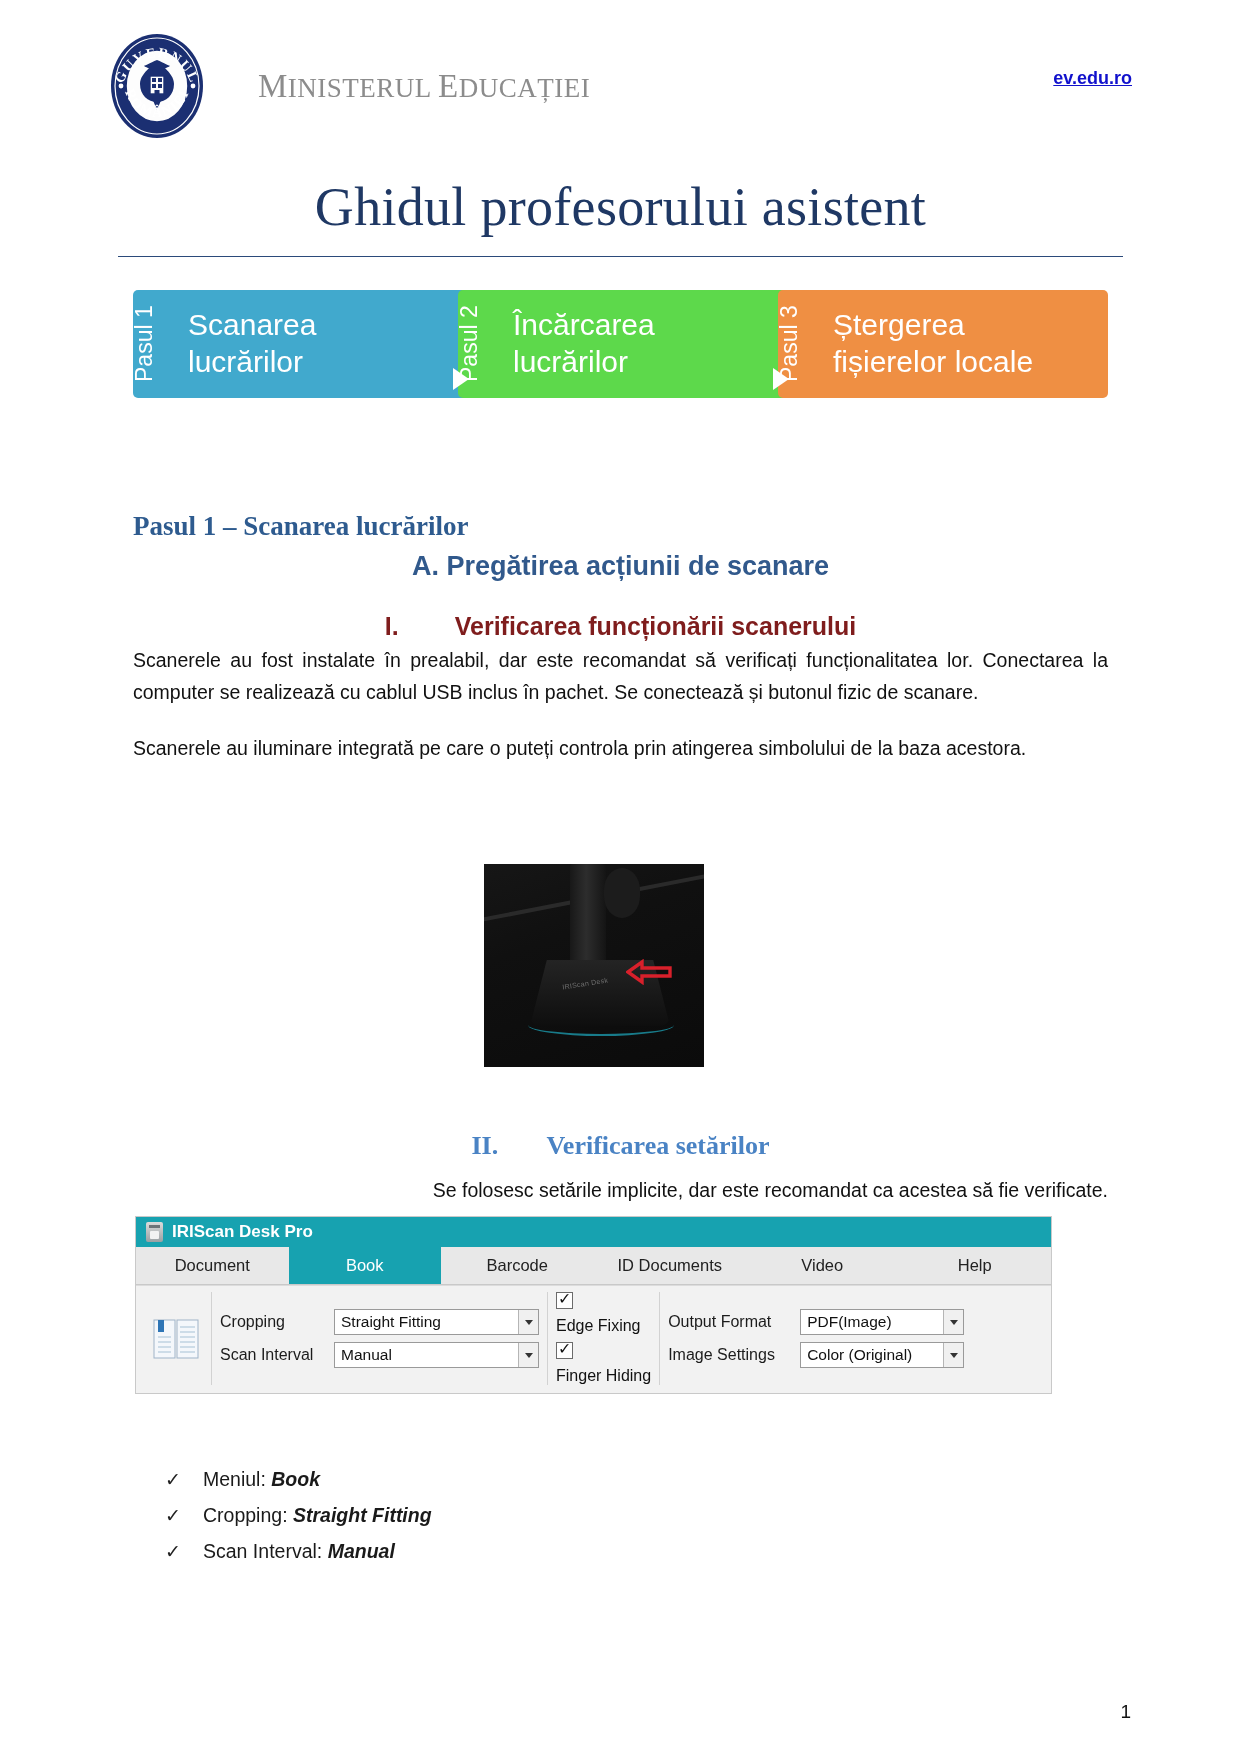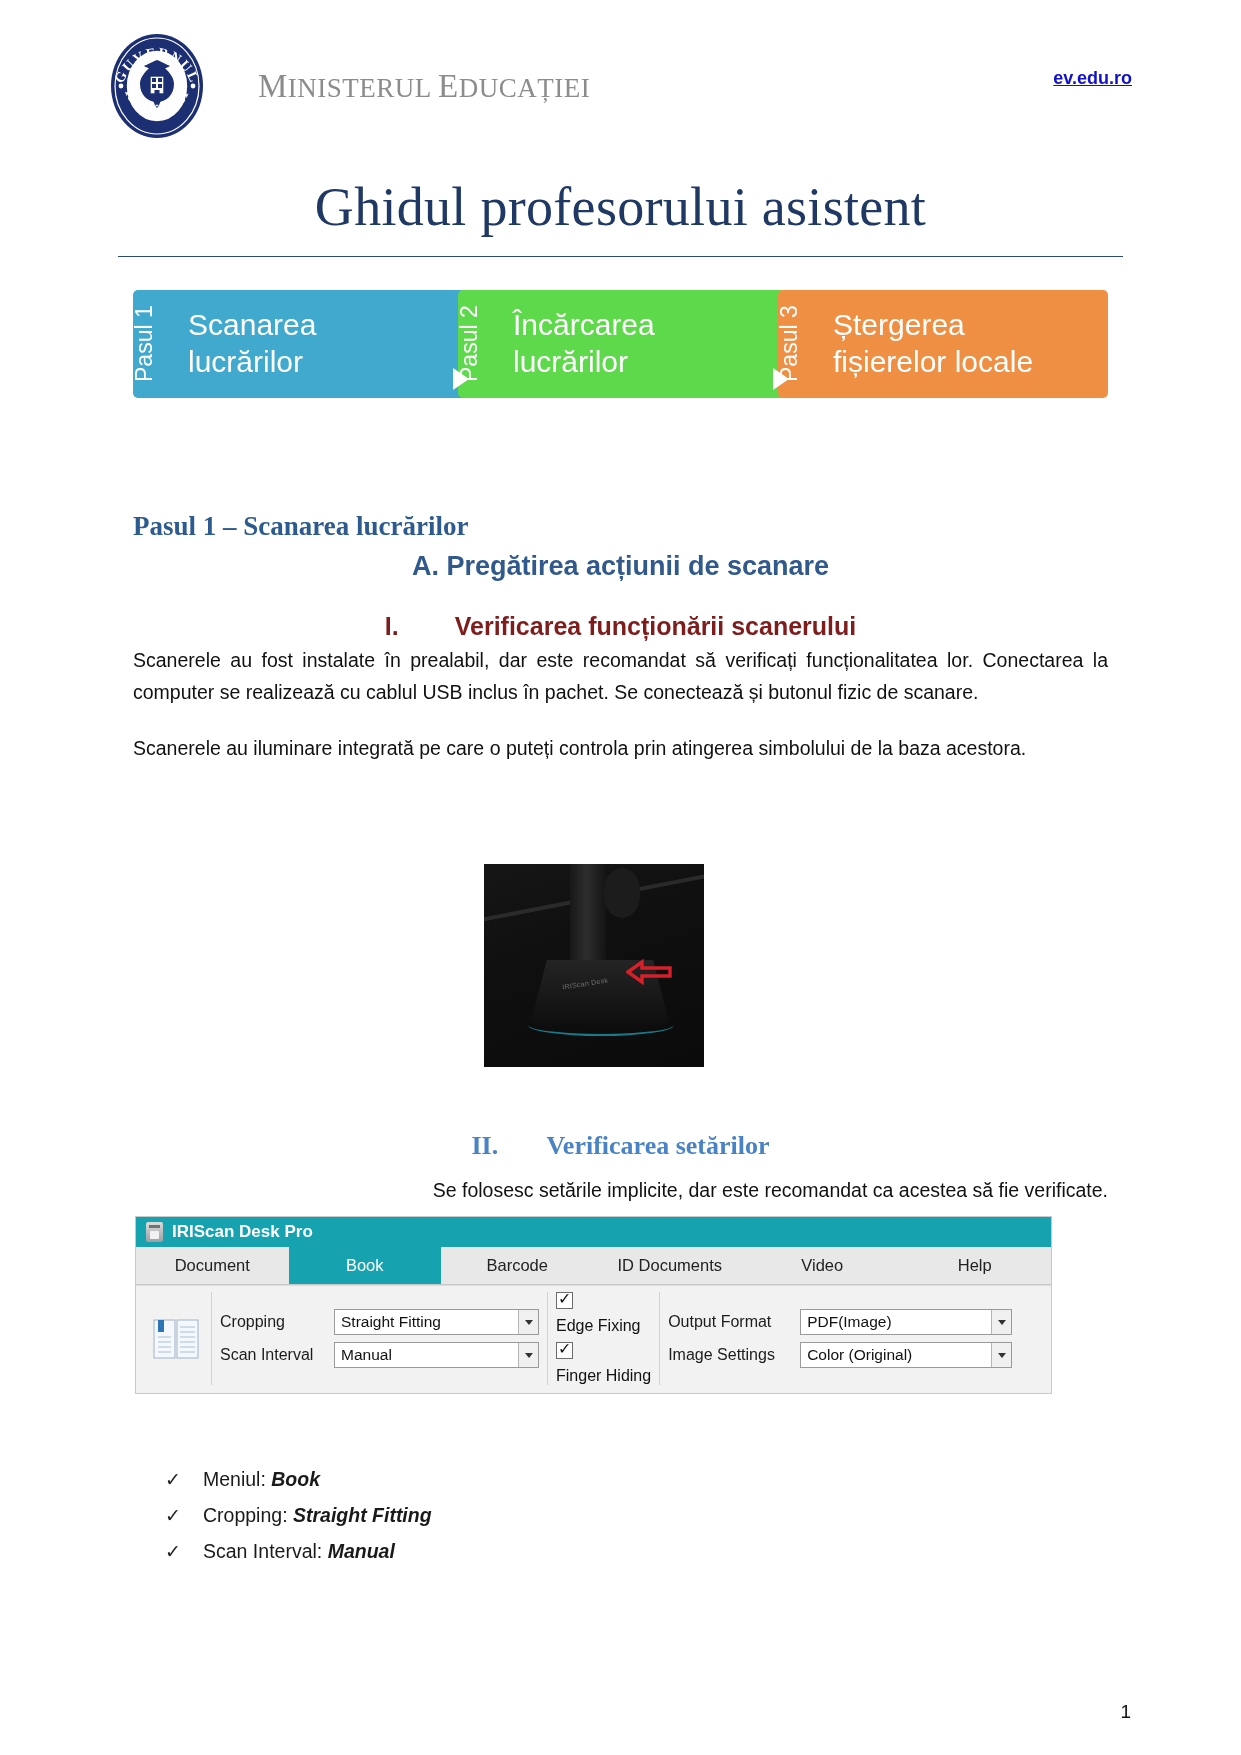--- a/index.html
+++ b/index.html
@@ -108,21 +108,21 @@
   .book-icon svg { display:block; }
   .col { display:flex; flex-direction:column; justify-content:center; gap:7px; padding:0 8px; }
   .col.sep { border-right:1px solid #d2d2d2; }
   .fld { display:flex; align-items:center; gap:6px; }
   .fld-label { font-size:16px; color:#1c1c1c; white-space:nowrap; }
   .fld-label.w1 { width:108px; }
   .fld-label.w2 { width:126px; }
   .select { width:205px; height:26px; background:#ffffff; border:1px solid #9a9a9a;
             display:flex; align-items:center; justify-content:space-between;
             padding:0 0 0 6px; font-size:15.5px; color:#111; }
-  .select.wide { width:212px; }
+  .select.wide { width:164px; }
   .caret { width:20px; height:24px; display:flex; align-items:center; justify-content:center;
            background:#f0f0f0; border-left:1px solid #b5b5b5; }
   .caret i { width:0;height:0; border-left:4px solid transparent; border-right:4px solid transparent;
              border-top:5px solid #333; display:block; }
   .chk { display:flex; align-items:flex-start; gap:8px;flex-direction:column; }
   .box { width:17px; height:17px; border:1px solid #6b6b6b; background:#fff;
          position:relative; }
   .box:after { content:"✓"; position:absolute; left:1px; top:-4px; font-size:16px; color:#111; }
   .chk-label { font-size:16px; color:#111; }
 

